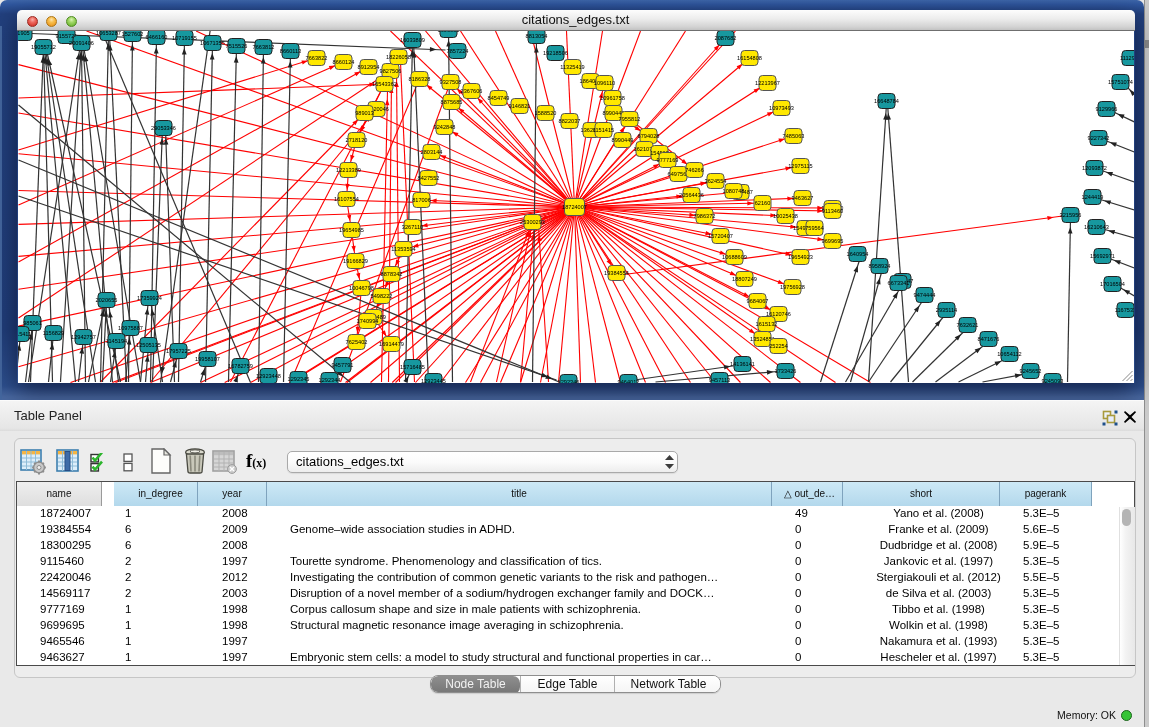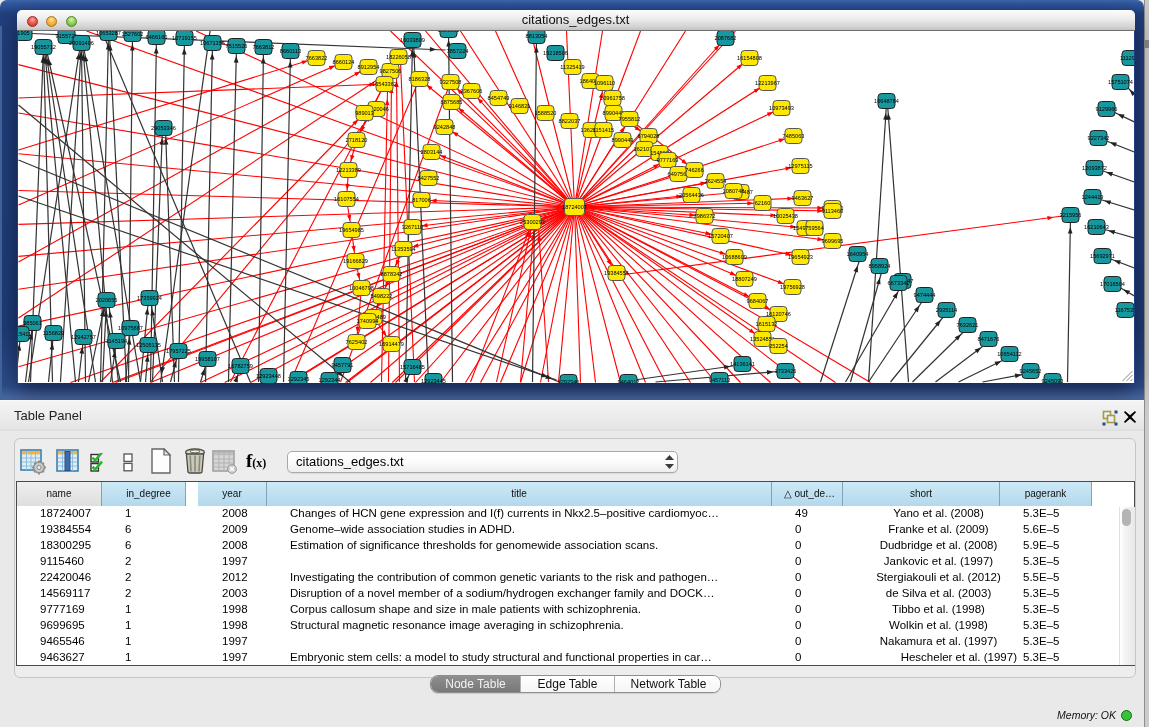--- a/index.html
+++ b/index.html
@@ -798,58 +798,57 @@
 <div class="abs" style="left:296px;top:450.5px;height:22px;line-height:22px;font-size:13px;color:#000;">citations_edges.txt</div>
 <svg class="abs" style="left:663px;top:455px" width="13" height="14" viewBox="0 0 13 14">
   <path d="M6.5 0 L11 5 L2 5 Z" fill="#3c3c3c"></path>
   <path d="M6.5 14 L11 9 L2 9 Z" fill="#3c3c3c"></path>
 </svg>
 
 <div class="abs" style="left:16px;top:481px;width:1119px;height:185px;background:#fff;border:1px solid #4a4a4a;"></div>
 
 <div class="abs" style="left:17px;top:482px;width:1117px;height:24px;background:#fff;">
   <div class="hcell" style="left:0;width:85px;background:linear-gradient(180deg,#efefef,#dedede);border-right:1px solid #9a9a9a;">name</div>
-  <div class="hcell" style="left:85px;width:84px;padding-left:10px;">in_degree</div>
+  <div class="hcell" style="left:97px;width:84px;padding-left:10px;">in_degree</div>
   <div class="hcell" style="left:181px;width:69px;">year</div>
   <div class="hcell" style="left:250px;width:505px;">title</div>
   <div class="hcell" style="left:755px;width:71px;text-align:left;"><span style="margin-left:12px">△ out_de…</span></div>
   <div class="hcell" style="left:826px;width:157px;">short</div>
   <div class="hcell" style="left:983px;width:92px;">pagerank</div>
 </div>
 <div class="trow" style="top:507px">
     <span style="left:23px">18724007</span>
     <span style="left:108px">1</span>
     <span style="left:205px">2008</span>
-    <span style="left:273px;width:496px;overflow:hidden;white-space:nowrap">Changes of HCN gene expression and I(f) currents in Nkx2.5–positive cardiomyoc…</span>
     <span style="left:778px">49</span>
     <span style="left:843px;width:157px;text-align:center">Yano et al. (2008)</span>
     <span style="left:1006px">5.3E–5</span>
   </div>
 <div class="trow" style="top:523px">
     <span style="left:23px">19384554</span>
     <span style="left:108px">6</span>
     <span style="left:205px">2009</span>
     <span style="left:273px;width:496px;overflow:hidden;white-space:nowrap">Genome–wide association studies in ADHD.</span>
     <span style="left:778px">0</span>
     <span style="left:843px;width:157px;text-align:center">Franke et al. (2009)</span>
     <span style="left:1006px">5.6E–5</span>
   </div>
 <div class="trow" style="top:539px">
     <span style="left:23px">18300295</span>
     <span style="left:108px">6</span>
     <span style="left:205px">2008</span>
-    <span style="left:273px;width:496px;overflow:hidden;white-space:nowrap">Estimation of significance thresholds for genomewide association scans.</span>
     <span style="left:778px">0</span>
     <span style="left:843px;width:157px;text-align:center">Dudbridge et al. (2008)</span>
     <span style="left:1006px">5.9E–5</span>
   </div>
 <div class="trow" style="top:555px">
     <span style="left:23px">9115460</span>
     <span style="left:108px">2</span>
     <span style="left:205px">1997</span>
+    <span style="left:273px;width:496px;overflow:hidden;white-space:nowrap">Tourette syndrome. Phenomenology and classification of tics.</span>
     <span style="left:778px">0</span>
     <span style="left:843px;width:157px;text-align:center">Jankovic et al. (1997)</span>
     <span style="left:1006px">5.3E–5</span>
   </div>
 <div class="trow" style="top:571px">
     <span style="left:23px">22420046</span>
     <span style="left:108px">2</span>
     <span style="left:205px">2012</span>
     <span style="left:273px;width:496px;overflow:hidden;white-space:nowrap">Investigating the contribution of common genetic variants to the risk and pathogen…</span>
     <span style="left:778px">0</span>
@@ -881,45 +880,45 @@
     <span style="left:273px;width:496px;overflow:hidden;white-space:nowrap">Structural magnetic resonance image averaging in schizophrenia.</span>
     <span style="left:778px">0</span>
     <span style="left:843px;width:157px;text-align:center">Wolkin et al. (1998)</span>
     <span style="left:1006px">5.3E–5</span>
   </div>
 <div class="trow" style="top:635px">
     <span style="left:23px">9465546</span>
     <span style="left:108px">1</span>
     <span style="left:205px">1997</span>
     <span style="left:778px">0</span>
-    <span style="left:843px;width:157px;text-align:center">Nakamura et al. (1997)</span>
+    <span style="left:843px;width:157px;text-align:center">Nakamura et al. (1993)</span>
     <span style="left:1006px">5.3E–5</span>
   </div>
 <div class="trow" style="top:651px">
     <span style="left:23px">9463627</span>
     <span style="left:108px">1</span>
     <span style="left:205px">1997</span>
     <span style="left:273px;width:496px;overflow:hidden;white-space:nowrap">Embryonic stem cells: a model to study structural and functional properties in car…</span>
     <span style="left:778px">0</span>
-    <span style="left:843px;width:157px;text-align:right">Hescheler et al. (1997)</span>
+    <span style="left:843px;width:157px;text-align:center">Hescheler et al. (1997)</span>
     <span style="left:1006px">5.3E–5</span>
   </div>
 
 <div class="abs" style="left:1119px;top:507px;width:16px;height:158px;
   background:linear-gradient(90deg,#ffffff,#f2f2f2 40%,#e8e8e8);border-left:1px solid #e0e0e0;"></div>
 <div class="abs" style="left:1122px;top:509px;width:9px;height:17px;border-radius:4.5px;background:#b4b4b4;"></div>
 
 <div class="abs" style="left:430px;top:674.5px;width:291px;height:18px;border:1px solid #8e8e8e;border-radius:8px;
   background:#fff;overflow:hidden;box-shadow:0 1px 1px rgba(0,0,0,0.12);">
   <div class="abs" style="left:0;top:0;width:89px;height:18px;
     background:linear-gradient(180deg,#8f8f8f,#757575);color:#f2f2f2;
-    text-align:center;line-height:17px;font-size:12px;">Node Table</div>
+    text-align:center;line-height:17px;font-size:12px;border-radius:7px;">Node Table</div>
   <div class="abs" style="left:89px;top:0;width:94px;height:18px;border-left:1px solid #b0b0b0;
     background:linear-gradient(180deg,#ffffff,#f4f4f4);color:#111;
     text-align:center;line-height:17px;font-size:12px;">Edge Table</div>
   <div class="abs" style="left:183px;top:0;width:108px;height:18px;border-left:1px solid #b0b0b0;
     background:linear-gradient(180deg,#ffffff,#f4f4f4);color:#111;
     text-align:center;line-height:17px;font-size:12px;">Network Table</div>
 </div>
 
-<div class="abs" style="left:1030px;top:709px;width:86px;text-align:right;font-size:10.5px;color:#111;font-style:italic;">Memory: OK</div>
+<div class="abs" style="left:1030px;top:709px;width:86px;text-align:right;font-size:10.5px;color:#111;">Memory: OK</div>
 <div class="abs" style="left:1121px;top:710px;width:11px;height:11px;border-radius:50%;
   background:#35c435;border:1px solid #1c641c;"></div>
 
 </body></html>

